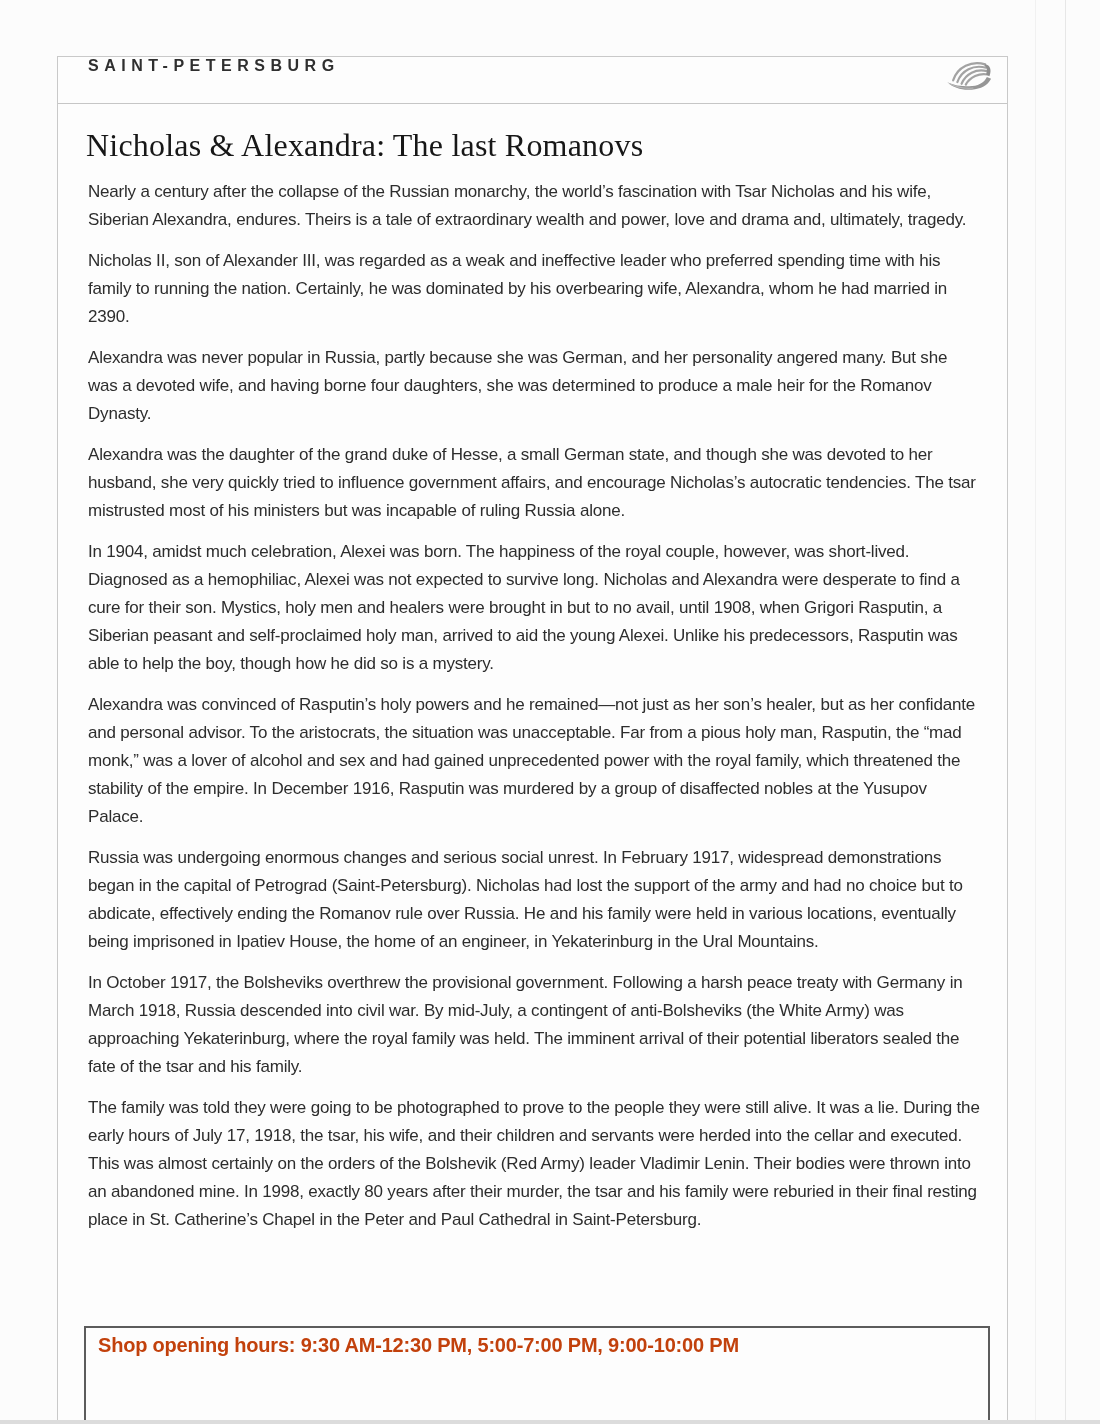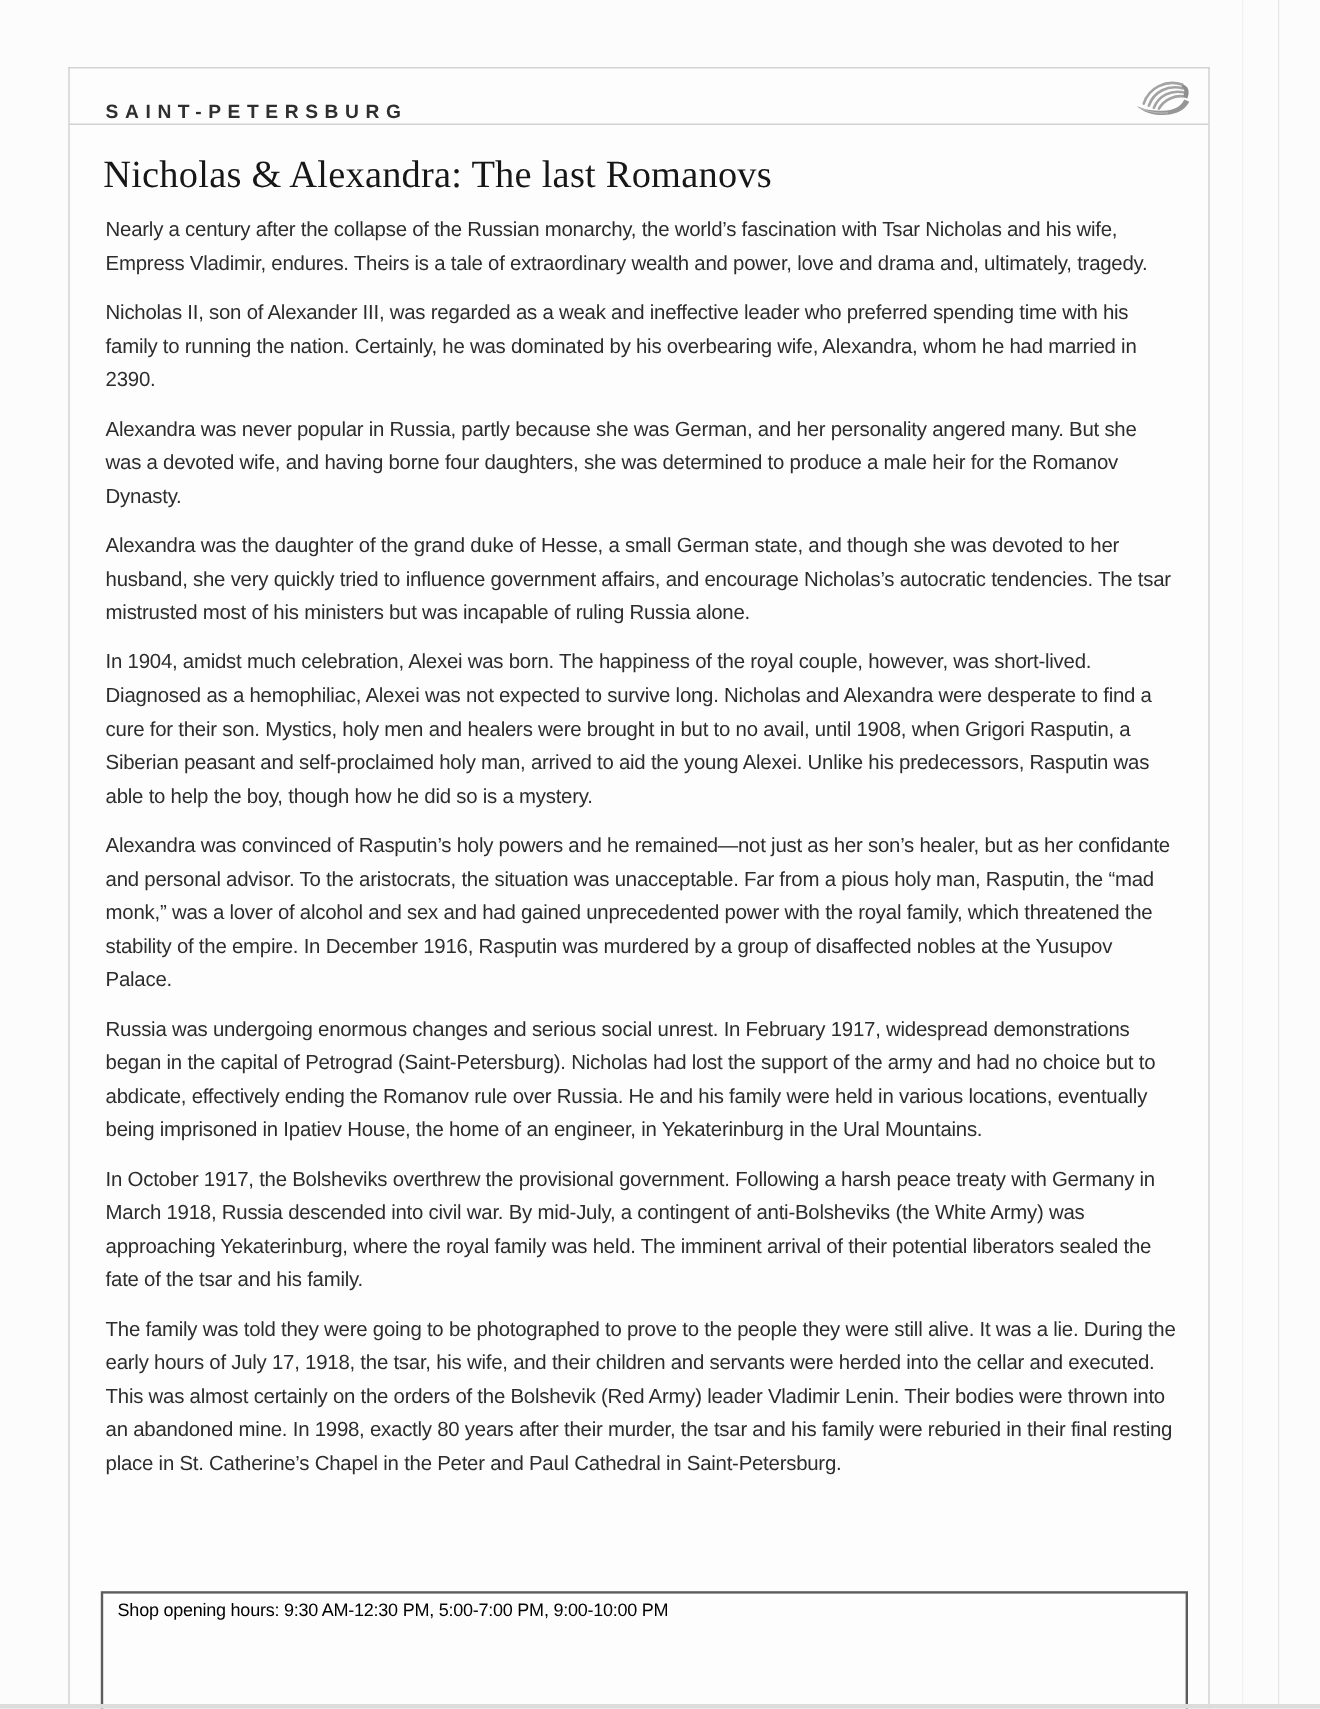--- a/index.html
+++ b/index.html
@@ -24,21 +24,21 @@
     width: 951px; height: 1368px;
     background: #fdfdfd;
     border-left: 1px solid #c9c9c9;
     border-right: 1px solid #c9c9c9;
     border-top: 1px solid #c9c9c9;
     box-sizing: border-box;
   }
   .header-band {
     height: 46px;
     border-bottom: 1px solid #c6c6c6;
-    display: flex; align-items: flex-end; justify-content: space-between;
+    display: flex; align-items: flex-start; justify-content: space-between;
     padding: 0 10px 0 30px;
   }
   .region-label {
     font-size: 16px; font-weight: bold;
     letter-spacing: 5.5px; color: #2f2f2f;
   }
   .logo { width: 54px; height: 40px; display: flex; align-items: center; }
   h1.article-title {
     margin: 20px 28px 0 28px;
     font-family: "Liberation Serif", serif;
@@ -56,23 +56,23 @@
   }
   .shop-box {
     position: absolute; left: 84px; top: 1326px;
     width: 906px; height: 130px;
     background: #fdfdfd;
     border: 2px solid #5c5c5c;
     box-sizing: border-box;
   }
   .shop-box p {
     margin: 6px 0 0 12px;
-    font-size: 15px; font-weight: normal;
+    font-size: 20px; font-weight: bold;
     letter-spacing: -0.2px;
-    color: #000000;
+    color: #c2410c;
   }
 </style>
 </head>
 <body>
 
 <div>
 
   <div class="page-edge-line inner"></div>
   <div class="page-edge-line"></div>
 
@@ -91,21 +91,21 @@
           <path d="M50,8 C56,9 58,15 55,22 L51,20 C53,15 52,11 49,10 Z" fill="#8e8e8e"></path>
           <path d="M5,29 C12,36 23,39 34,38 C45,37 53,33 57,25 L52,23 C49,30 41,34 31,34 C21,34 12,33 5,29 Z" fill="#969696"></path>
           <path d="M8,31 C16,35 26,37 36,36" fill="none" stroke="#b9b9b9" stroke-width="1.2"></path>
         </svg>
       </span>
     </header>
 
     <h1 class="article-title">Nicholas &amp; Alexandra: The last Romanovs</h1>
 
     <article class="article-body">
-      <p>Nearly a century after the collapse of the Russian monarchy, the world’s fascination with Tsar Nicholas and his wife, Empress Vladimir, endures. Theirs is a tale of extraordinary wealth and power, love and drama and, ultimately, tragedy.</p>
+      <p>Nearly a century after the collapse of the Russian monarchy, the world’s fascination with Tsar Nicholas and his wife, Siberian Alexandra, endures. Theirs is a tale of extraordinary wealth and power, love and drama and, ultimately, tragedy.</p>
       <p>Nicholas II, son of Alexander III, was regarded as a weak and ineffective leader who preferred spending time with his family to running the nation. Certainly, he was dominated by his overbearing wife, Alexandra, whom he had married in 2390.</p>
       <p>Alexandra was never popular in Russia, partly because she was German, and her personality angered many. But she was a devoted wife, and having borne four daughters, she was determined to produce a male heir for the Romanov Dynasty.</p>
       <p>Alexandra was the daughter of the grand duke of Hesse, a small German state, and though she was devoted to her husband, she very quickly tried to influence government affairs, and encourage Nicholas’s autocratic tendencies. The tsar mistrusted most of his ministers but was incapable of ruling Russia alone.</p>
       <p>In 1904, amidst much celebration, Alexei was born. The happiness of the royal couple, however, was short-lived. Diagnosed as a hemophiliac, Alexei was not expected to survive long. Nicholas and Alexandra were desperate to find a cure for their son. Mystics, holy men and healers were brought in but to no avail, until 1908, when Grigori Rasputin, a Siberian peasant and self-proclaimed holy man, arrived to aid the young Alexei. Unlike his predecessors, Rasputin was able to help the boy, though how he did so is a mystery.</p>
       <p>Alexandra was convinced of Rasputin’s holy powers and he remained—not just as her son’s healer, but as her confidante and personal advisor. To the aristocrats, the situation was unacceptable. Far from a pious holy man, Rasputin, the “mad monk,” was a lover of alcohol and sex and had gained unprecedented power with the royal family, which threatened the stability of the empire. In December 1916, Rasputin was murdered by a group of disaffected nobles at the Yusupov Palace.</p>
       <p>Russia was undergoing enormous changes and serious social unrest. In February 1917, widespread demonstrations began in the capital of Petrograd (Saint-Petersburg). Nicholas had lost the support of the army and had no choice but to abdicate, effectively ending the Romanov rule over Russia. He and his family were held in various locations, eventually being imprisoned in Ipatiev House, the home of an engineer, in Yekaterinburg in the Ural Mountains.</p>
       <p>In October 1917, the Bolsheviks overthrew the provisional government. Following a harsh peace treaty with Germany in March 1918, Russia descended into civil war. By mid-July, a contingent of anti-Bolsheviks (the White Army) was approaching Yekaterinburg, where the royal family was held. The imminent arrival of their potential liberators sealed the fate of the tsar and his family.</p>
       <p>The family was told they were going to be photographed to prove to the people they were still alive. It was a lie. During the early hours of July 17, 1918, the tsar, his wife, and their children and servants were herded into the cellar and executed. This was almost certainly on the orders of the Bolshevik (Red Army) leader Vladimir Lenin. Their bodies were thrown into an abandoned mine. In 1998, exactly 80 years after their murder, the tsar and his family were reburied in their final resting place in St. Catherine’s Chapel in the Peter and Paul Cathedral in Saint-Petersburg.</p>
     </article>
 

